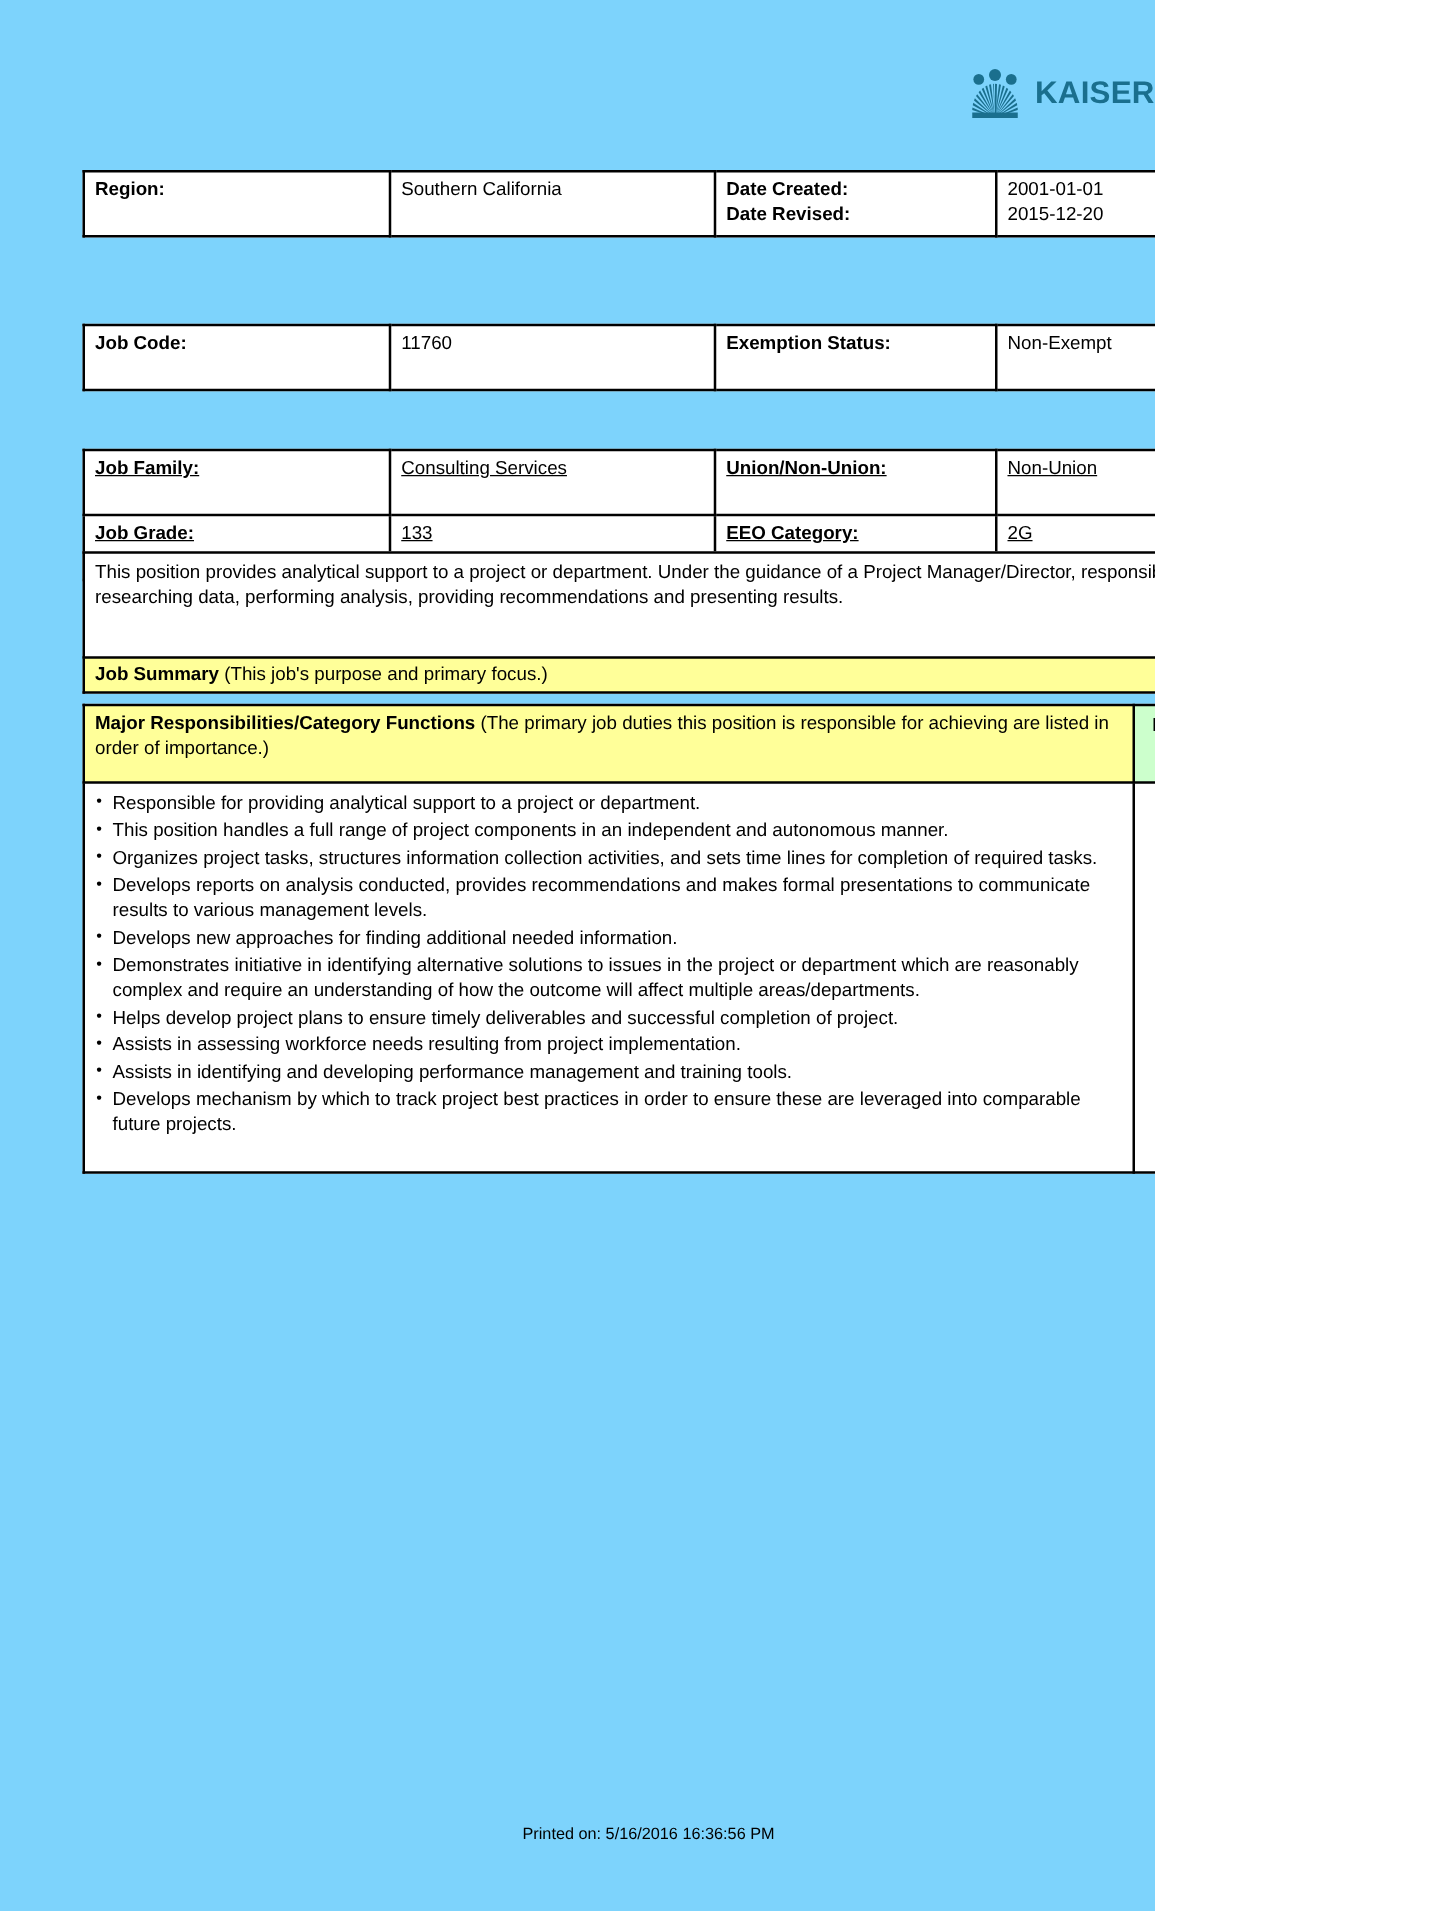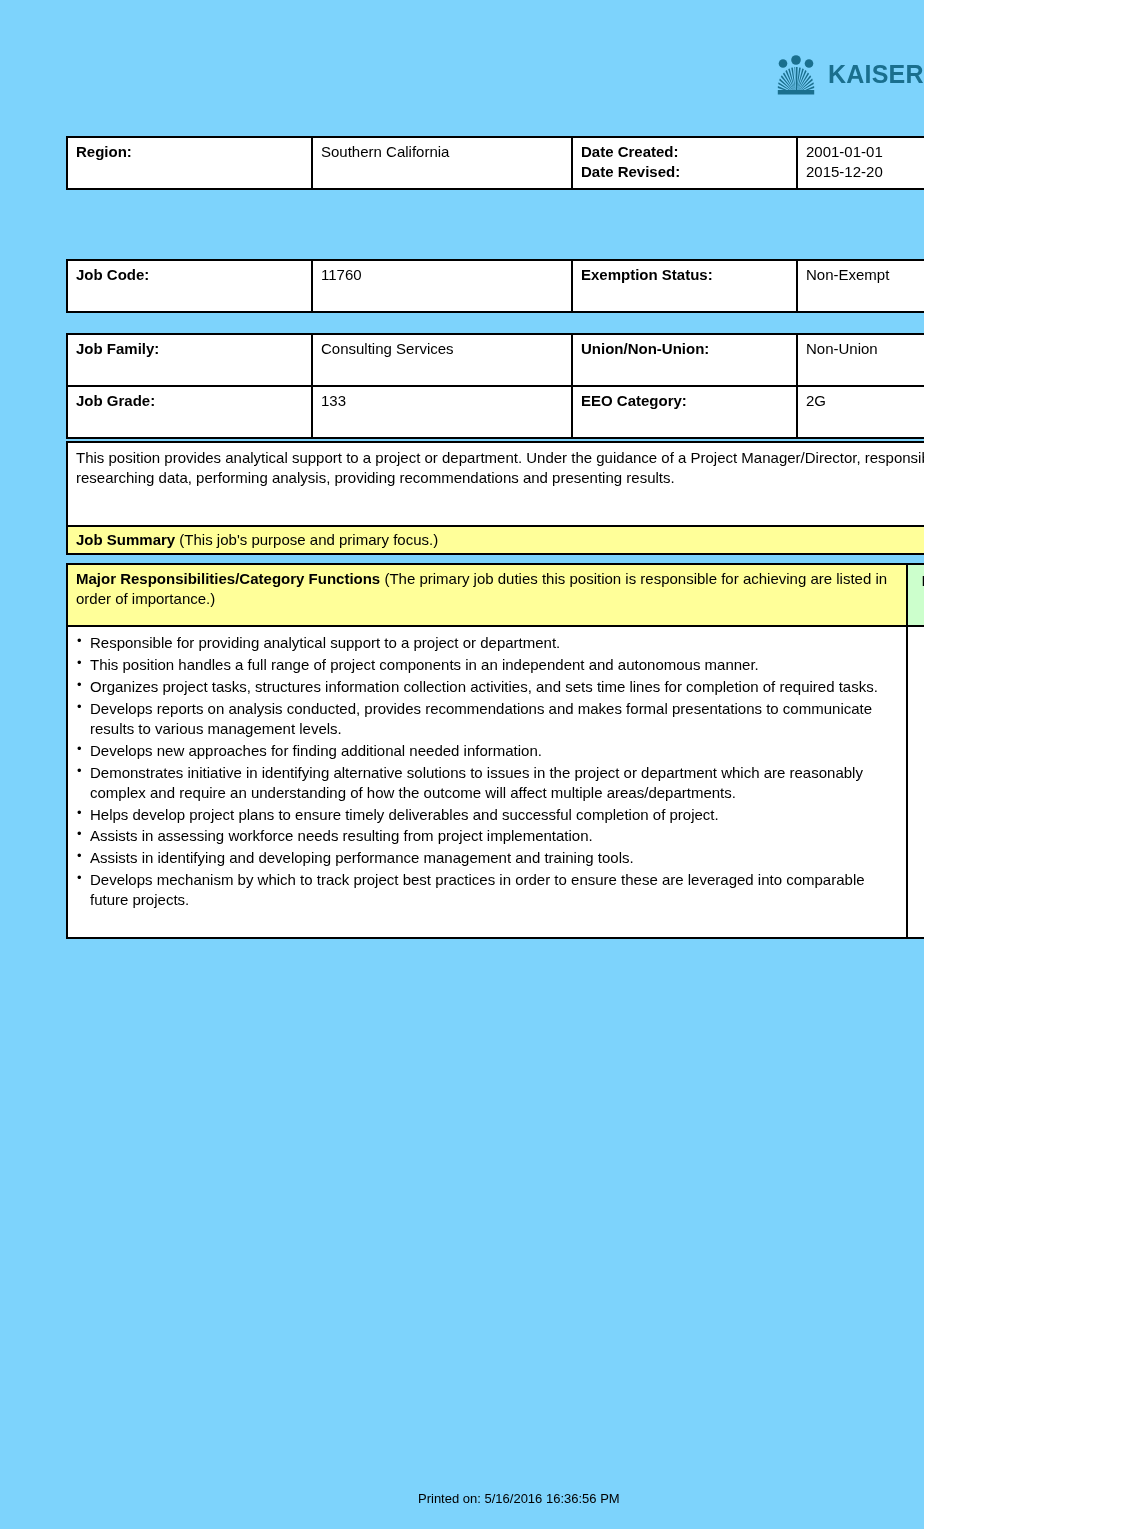--- a/index.html
+++ b/index.html
@@ -88,21 +88,21 @@
 
   
   col.c1 { width: 245px; }
   col.c2 { width: 260px; }
   col.c3 { width: 225px; }
   col.c4 { width: 285px; }
 
   
   #tbl-identity     { top: 136px; }
   #tbl-hr           { top: 259px; }
-  #tbl-family       { top: 333px; }
+  #tbl-family       { top: 359px; text-decoration: underline; }
   #tbl-summary      { top: 441px; }
   #tbl-resp         { top: 563px; }
 
   .row-tall td { height: 42px; }
   .two-line { line-height: 1.45; }
 
   
   table.summary { table-layout: fixed; }
   table.summary td.head {
     background: #FFFF99;
@@ -165,21 +165,20 @@
     top: -1px;
     font-size: 13px;
   }
 
   
   .footer-print {
     position: absolute;
     top: 1459px;
     left: 418px;
     font-size: 13px;
-    margin-top: 32px;
   }
   .footer-page {
     position: absolute;
     top: 1455px;
     left: 1010px;
     font-size: 17px;
   }
 </style>
 </head>
 <body>

